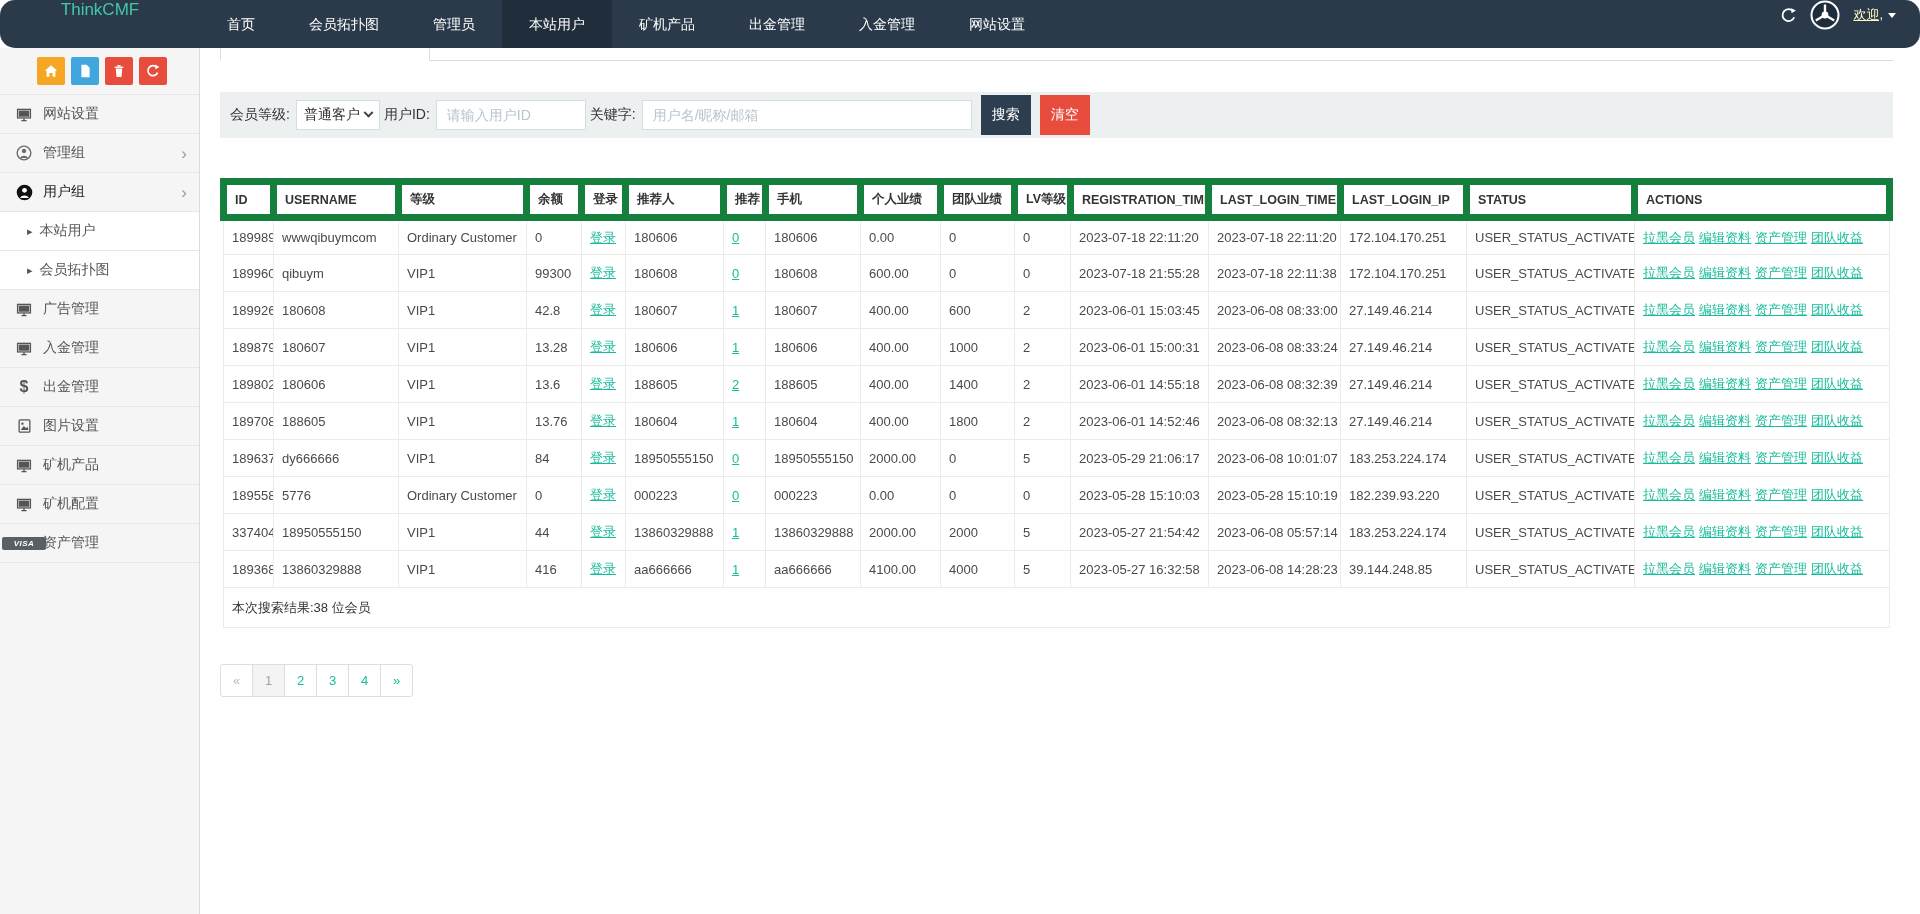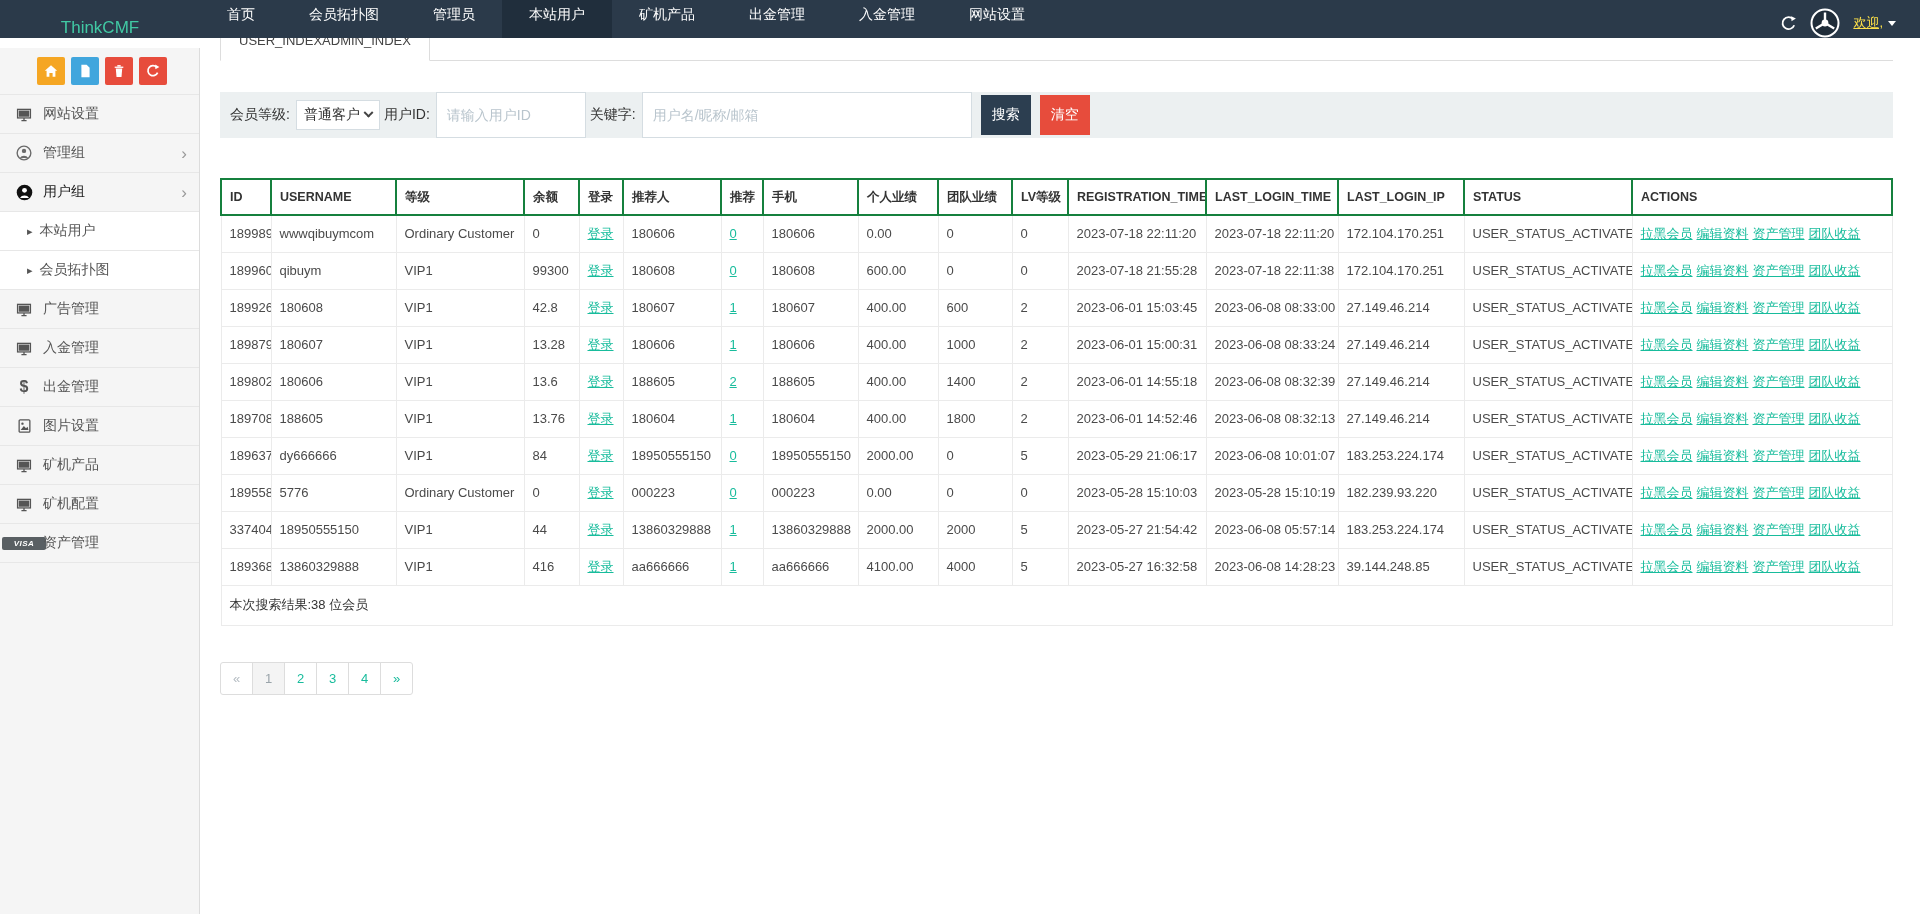--- a/index.html
+++ b/index.html
@@ -1,28 +1,28 @@
 <!DOCTYPE html>
 <html><head>
 <meta charset="utf-8">
 <style>
   * { box-sizing: border-box; margin: 0; padding: 0; }
   html,body { width:1920px; height:914px; overflow:hidden;
     font-family:"Liberation Sans", sans-serif; background:#fff; }
 
   
-  .topbar { position:fixed; top:0; left:0; width:1920px; height:38px;
-    background:#2b3a4a; display:flex; align-items:flex-end; z-index:20; }
+  .topbar { position:fixed; top:0; left:0; width:1920px; height:48px;
+    background:#2b3a4a; display:flex; align-items:flex-start; z-index:20;border-radius:15px; }
   .brand { width:200px; display:flex; align-items:center; justify-content:center;
     color:#41c9a4; font-size:17px; cursor:pointer; }
   .nav { display:flex; }
   .nav-item { padding:0 27px; line-height:48px; color:#fff; font-size:14px; cursor:pointer; }
   .nav-item.active { background:#202e3c; }
   .topbar-right { margin-left:auto; display:flex; align-items:center; gap:13px;
-    padding-right:24px; color:#fde047;text-decoration:underline; }
+    padding-right:24px; color:#fef9c3;text-decoration:underline; }
   .refresh { display:flex; cursor:pointer; }
   .avatar { display:flex; cursor:pointer; }
   .welcome { display:flex; align-items:center; gap:5px; font-size:13px; cursor:pointer; }
   .caret { width:0; height:0; border-left:4px solid transparent;
     border-right:4px solid transparent; border-top:5px solid #fff; }
 
   
   .sidebar { position:fixed; top:48px; left:0; width:200px; bottom:0;
     background:#f5f5f5; border-right:1px solid #dcdcdc; }
   .quick { display:flex; gap:6px; padding:9px 0 9px 37px; border-bottom:1px solid #e7e7e7; }
@@ -49,35 +49,35 @@
 
   
   .filter { margin-top:31px; background:#ecf0f1; height:46px; display:flex;
     align-items:center; padding-left:6px; font-size:14px; color:#333; }
   .f-label { margin:0 6px 0 4px; white-space:nowrap; }
   .f-select { width:84px; height:30px; background:#fff; border:1px solid #d5dde2;
     display:flex; align-items:center; justify-content:space-between;
     padding:0 7px; cursor:pointer; }
   .sel-caret { width:7px; height:7px; border-right:2px solid #444;
     border-bottom:2px solid #444; transform:rotate(45deg) translate(-2px,-2px); }
-  .f-input { height:46px; border:1px solid #d5dde2; background:#fff;
+  .f-input { height:30px; border:1px solid #d5dde2; background:#fff;
     padding:9px 10px; font-size:14px; color:#333; outline:none; }
   .f-input::placeholder { color:#b9c5cd; }
   .f-input-id { width:150px; }
   .f-input-kw { width:330px; }
   .btn { height:40px; padding:0 11px; color:#fff; font-size:14px; border:none;
     cursor:pointer; margin-left:9px; }
   .btn-search { background:#2c3e50; }
   .btn-clear { background:#e74c3c; }
 
   
   table.users { margin-top:40px; width:1673px; border-collapse:collapse;
     font-size:13px; color:#4a4a4a; table-layout:fixed; }
   .users th { height:36px; font-weight:bold; color:#333; text-align:left;
-    padding:0 8px; border:2px solid #15803d; white-space:nowrap;
+    padding:0 8px; border:7px solid #15803d; white-space:nowrap;
     font-size:12.5px; overflow:hidden; }
   .users td { height:37px; padding:0 8px; border:1px solid #ebebeb;
     white-space:nowrap; overflow:hidden; }
   .users a { color:#18bc9c; text-decoration:underline; cursor:pointer; }
   .users td.actions a { margin-right:4px; }
   .users td.summary { height:40px; color:#333; }
 
   
   .pagination { margin-top:36px; display:inline-flex; }
   .page { min-width:33px; height:33px; line-height:31px; text-align:center;

